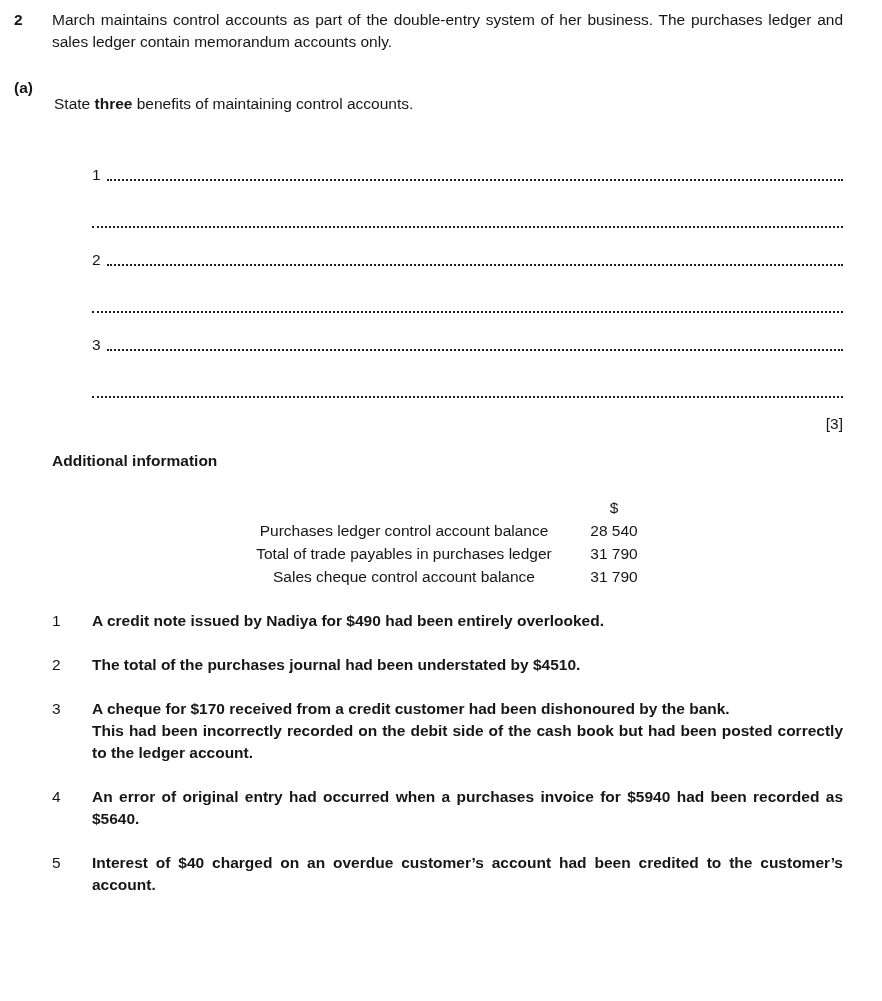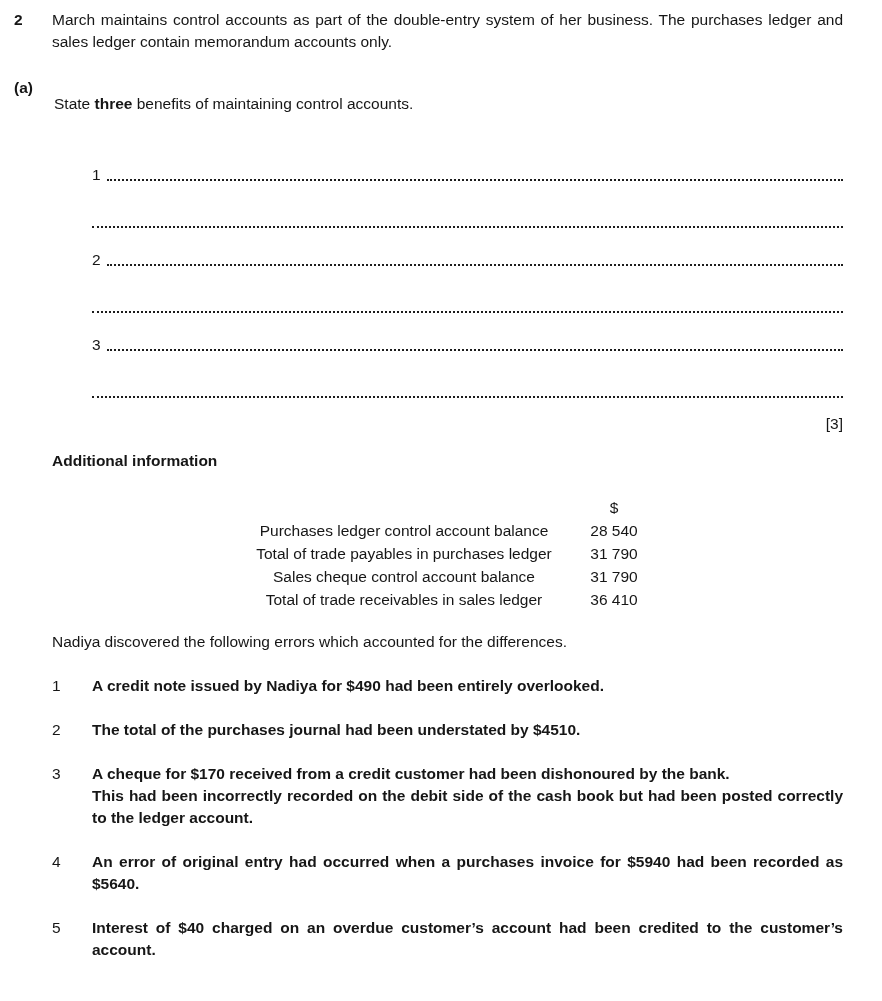--- a/index.html
+++ b/index.html
@@ -111,28 +111,23 @@
       <td class="val">28 540</td>
     </tr>
     <tr>
       <td class="lbl">Total of trade payables in purchases ledger</td>
       <td class="val">31 790</td>
     </tr>
     <tr>
       <td class="lbl">Sales cheque control account balance</td>
       <td class="val">31 790</td>
     </tr>
-    <tr>
-      <td class="lbl">Total of trade receivables in sales ledger</td>
-      <td class="val">36 410</td>
-    </tr>
   </tbody>
     </table>
 
-  <div class="errors-intro">Nadiya discovered the following errors which accounted for the differences.</div>
 
   <div class="error-item">
     <div class="error-num">1</div>
     <div class="error-text">A credit note issued by Nadiya for $490 had been entirely overlooked.</div>
   </div>
 
   <div class="error-item">
     <div class="error-num">2</div>
     <div class="error-text">The total of the purchases journal had been understated by $4510.</div>
   </div>

